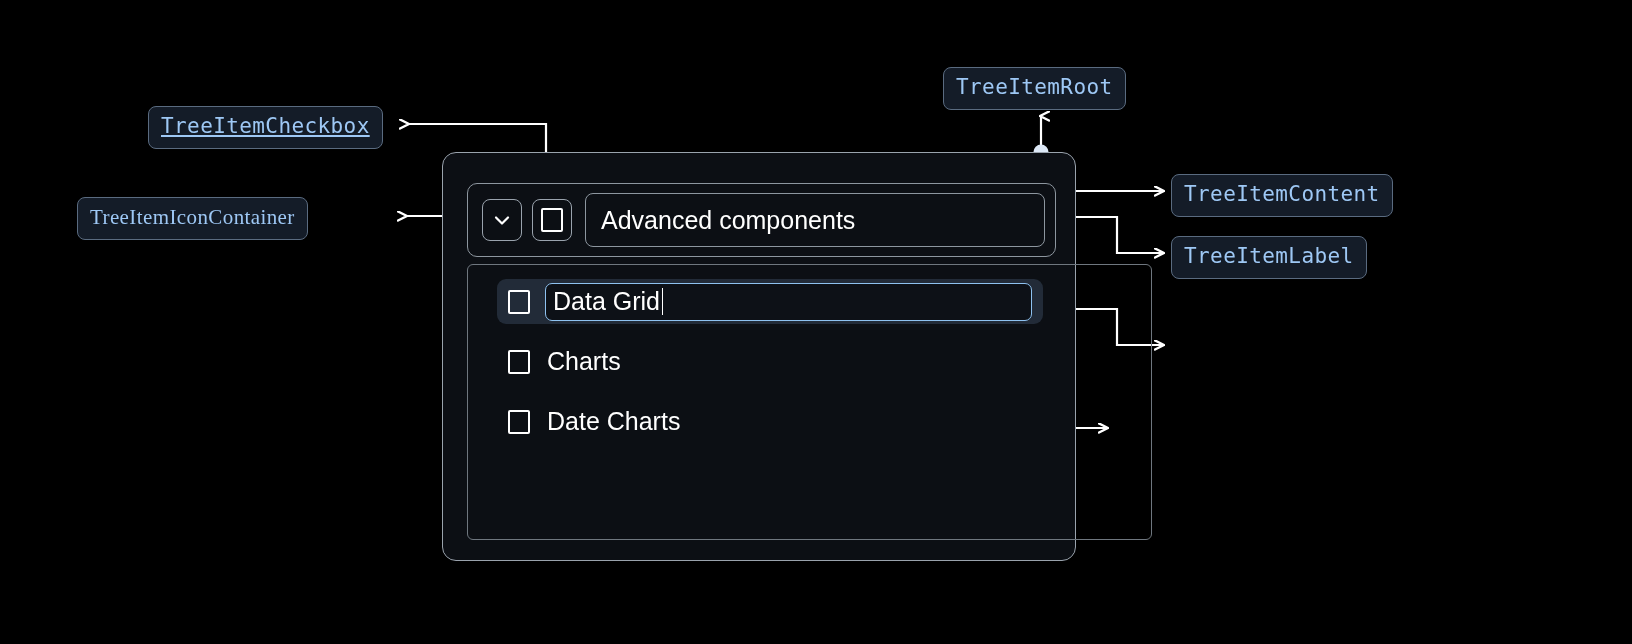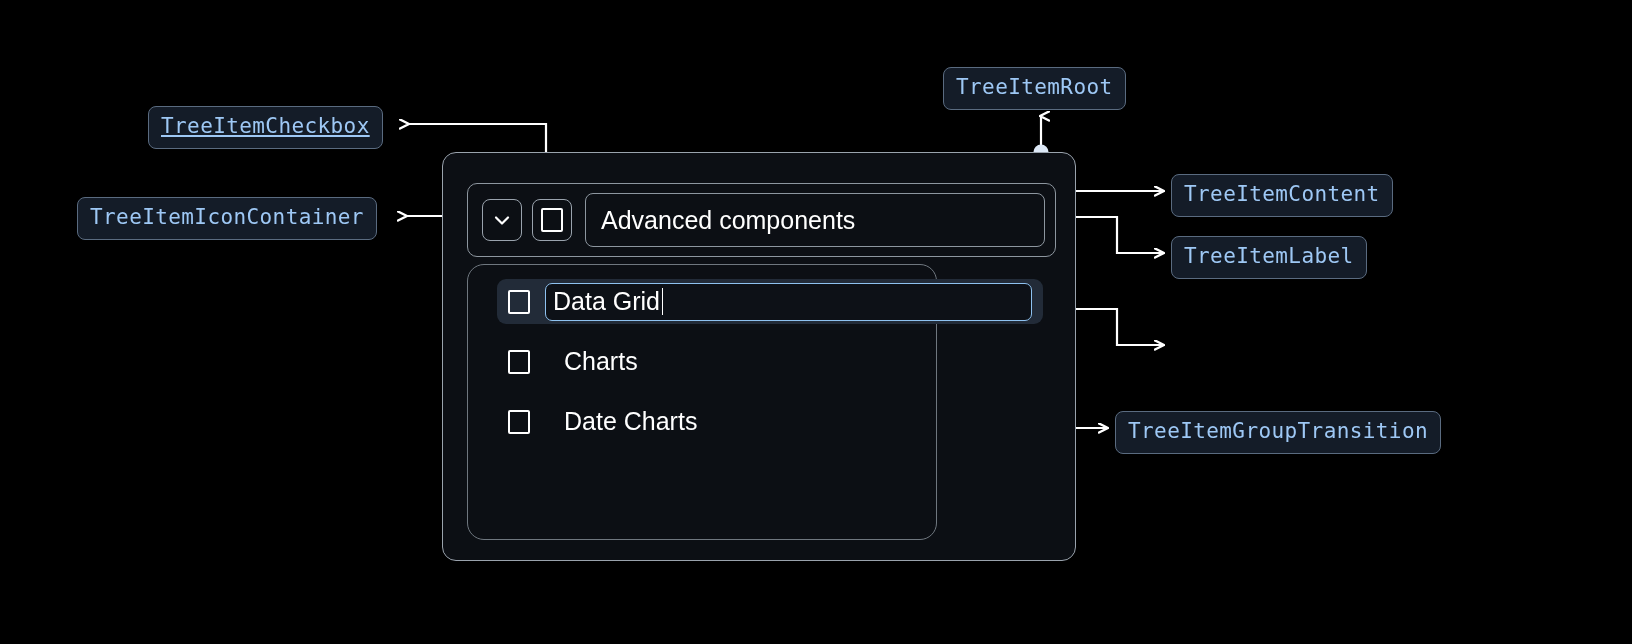--- a/index.html
+++ b/index.html
@@ -121,25 +121,25 @@
     padding-left: 15px;
     color: #ffffff;
     font-size: 25px;
     margin-right: 10px;
   }
 
   #group-box {
     position: absolute;
     left: 24px;
     top: 111px;
-    width: 470px;
+    width: 685px;
     height: 276px;
     box-sizing: border-box;
     border: 1px solid #6f777f;
-    border-radius: 17px;
+    border-radius: 6px;
   }
 
   .tree-row {
     position: absolute;
     left: 29px;
     width: 546px;
     height: 45px;
     display: flex;
     align-items: center;
     box-sizing: border-box;
@@ -151,21 +151,21 @@
   .row-cb {
     width: 22px;
     height: 24px;
     margin-left: 11px;
     box-sizing: border-box;
     border: 2.5px solid #ffffff;
     border-radius: 2px;
     flex: none;
   }
   .row-text {
-    margin-left: 34px;
+    margin-left: 17px;
     color: #ffffff;
     font-size: 25px;
     white-space: nowrap;
   }
   .row-input {
     margin-left: 15px;
     flex: 1;
     height: 38px;
     box-sizing: border-box;
     border: 1.5px solid #8ec2f0;
@@ -229,40 +229,37 @@
       <circle cx="1042" cy="217" r="7.5"></circle>
       <circle cx="1042" cy="309" r="7.5"></circle>
       <circle cx="1052" cy="428" r="7.5"></circle>
     </g>
   </svg>
 
   <div class="chip" style="left:148px; top:106px;text-decoration:underline;">
     <span>TreeItemCheckbox</span>
   </div>
 
-  <div class="chip" style="left:77px; top:197px;">
+  <div class="chip" style="left:77px; top:197px;font-family:Liberation Serif, serif;">
     <span>TreeItemIconContainer</span>
   </div>
 
   <div class="chip" style="left:943px; top:67px;">
     <span>TreeItemRoot</span>
   </div>
 
   <div class="chip" style="left:1171px; top:174px;">
     <span>TreeItemContent</span>
   </div>
 
   <div class="chip" style="left:1171px; top:236px;align-items:center;">
     <span>TreeItemLabel</span>
   </div>
 
 
-  <div class="chip" style="left:1115px; top:411px;">
-    <span>TreeItemGroupTransition</span>
-  </div>
 
   <div id="root-box">
 
     <div id="content-box">
 
       <div id="icon-container">
         <span>
           <svg width="24" height="24" viewBox="0 0 24 24" fill="none" stroke="#ffffff" stroke-width="2.2" stroke-linecap="round" stroke-linejoin="round">
             <path d="M6 9.5 L12 15.5 L18 9.5"></path>
           </svg>

